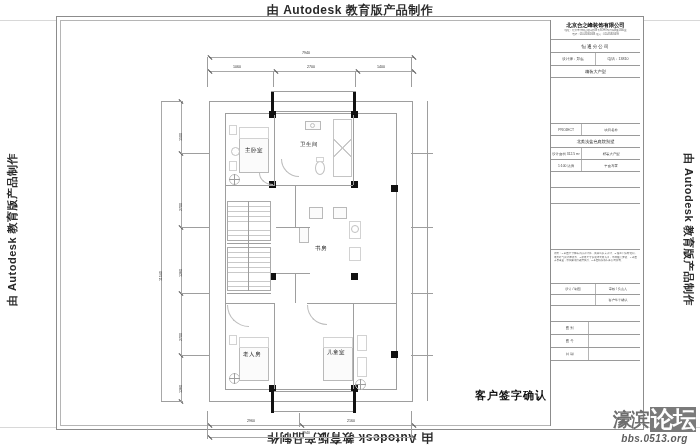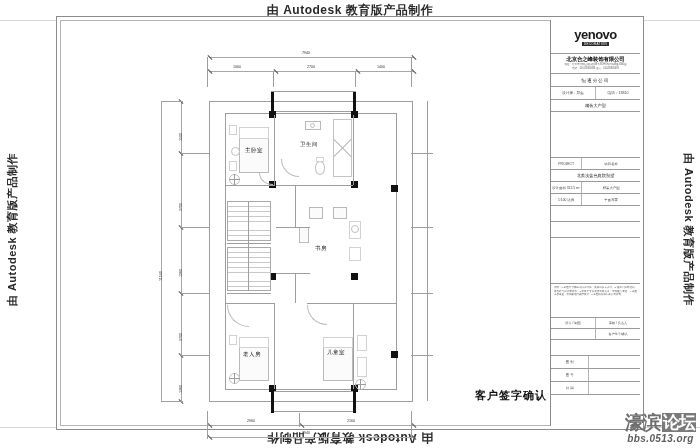--- a/index.html
+++ b/index.html
@@ -73,21 +73,21 @@
   
   .dimline{position:absolute;background:#a8a8a8;}
   .dimtick{position:absolute;width:6px;height:1px;background:#555;transform:rotate(45deg);}
   .dimtxt{position:absolute;font-size:3.6px;color:#333;white-space:nowrap;}
   .dimtxt-v{position:absolute;font-size:3.6px;color:#333;white-space:nowrap;transform:rotate(-90deg);transform-origin:left top;}
 
   
   .forum{position:absolute;right:4px;bottom:4px;text-align:center;}
   .forum-top{display:flex;align-items:center;gap:1px;}
   .forum-a{font-size:19px;font-weight:bold;color:#6e6e6e;line-height:1;letter-spacing:-1px;}
-  .forum-b{font-size:17px;font-weight:bold;color:#fff;background:#7a7a7a;line-height:1;padding:1px 1px;letter-spacing:-1px;}
+  .forum-b{font-size:23px;font-weight:bold;color:#fff;background:#7a7a7a;line-height:1;padding:1px 1px;letter-spacing:-1px;}
   .forum-url{font-size:10px;font-weight:bold;font-style:italic;color:#5d5d5d;letter-spacing:.4px;margin-top:1px;}
 </style>
 </head>
 <body>
 
 <div class="wm-rule" style="top:20px;"></div>
 <div class="wm wm-top">由 Autodesk 教育版产品制作</div>
 
 <div class="wm-rule" style="bottom:20px;"></div>
 <div class="wm wm-bottom">由 Autodesk 教育版产品制作</div>
@@ -255,24 +255,20 @@
     <div class="dimtxt" style="left:155px;top:390px;">7940</div>
     <div class="thin" style="left:60px;top:370px;width:1px;height:28px;"></div>
     <div class="thin" style="left:152px;top:372px;width:1px;height:14px;"></div>
     <div class="thin" style="left:264px;top:370px;width:1px;height:28px;"></div>
   </div>
 
   <div class="plan-title">客户签字确认</div>
 
   <div class="titleblock">
 
-    <div class="tb-row tb-logo">
-      <div class="logo-word">yenovo</div>
-      <div class="logo-sub">DECORATION</div>
-    </div>
 
     <div class="tb-row tb-company">
       <div class="co-name">北京合之峰装饰有限公司</div>
       <div class="co-line">地址：北京市朝阳区建国路88号SOHO现代城B座1806室</div>
       <div class="co-line">电话：010-85805688  传真：010-85805699</div>
     </div>
 
     <div class="tb-row tb-cell">恒通分公司</div>
 
     <div class="tb-row tb-split">

